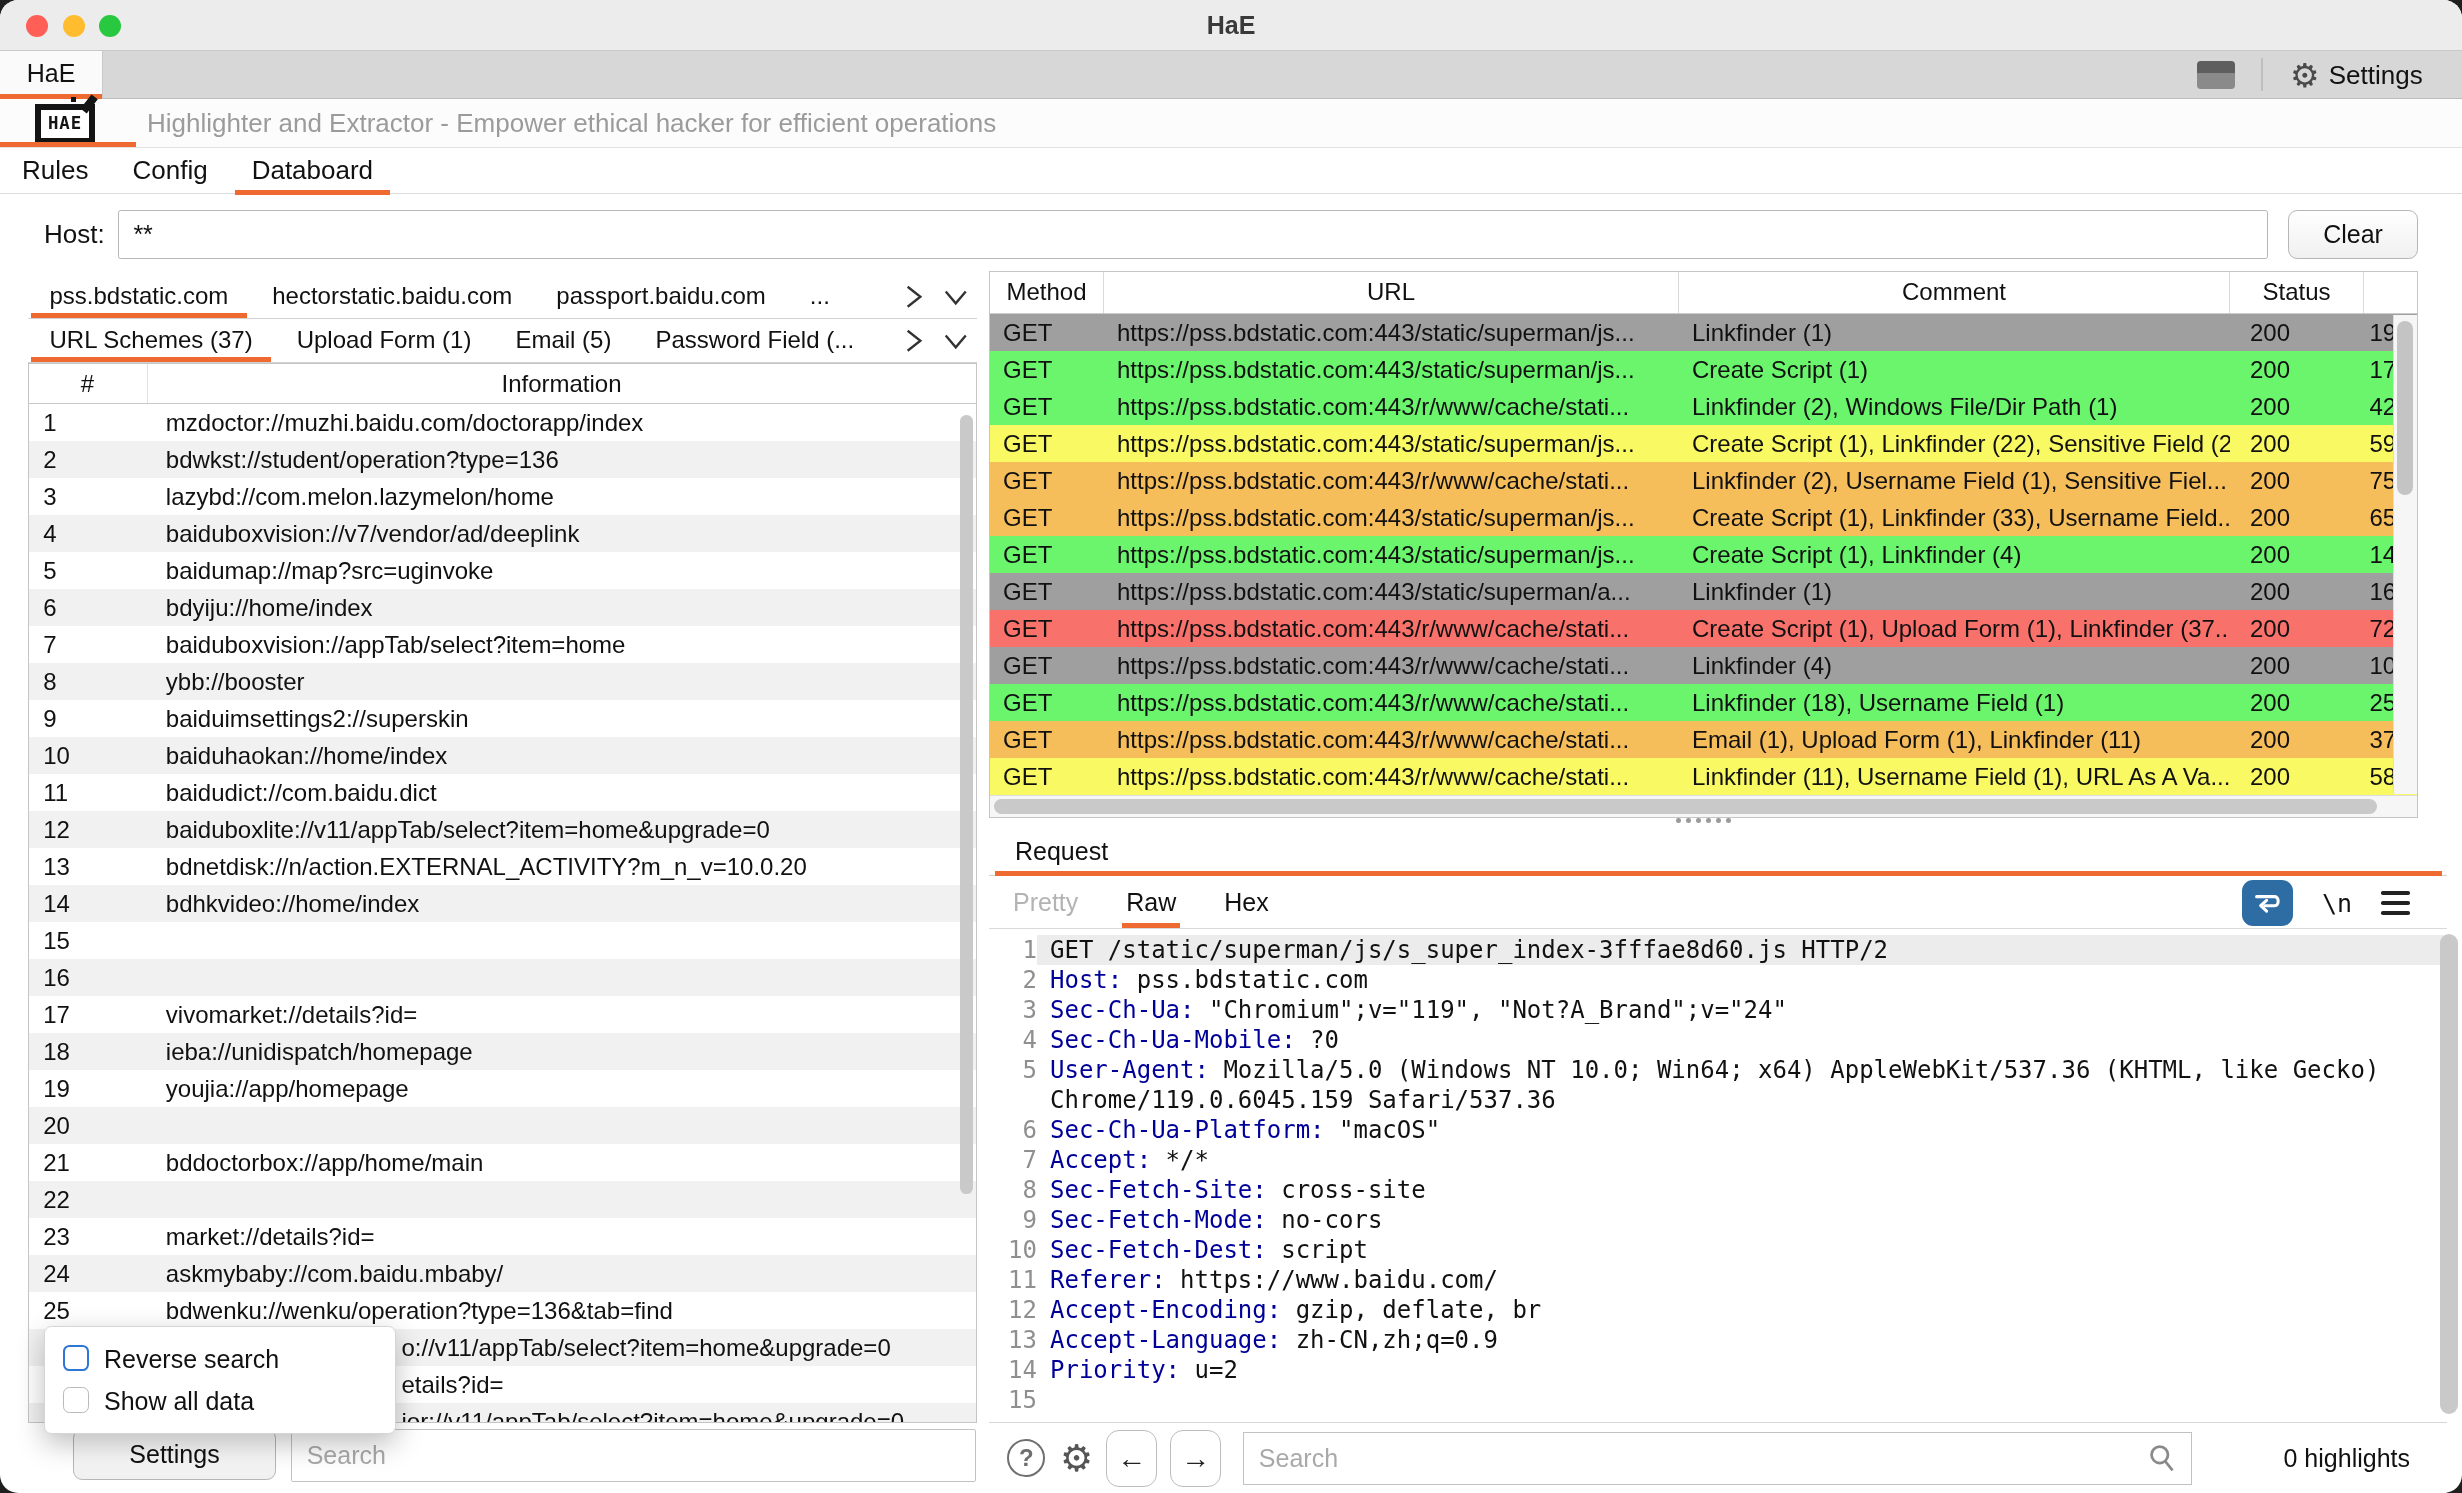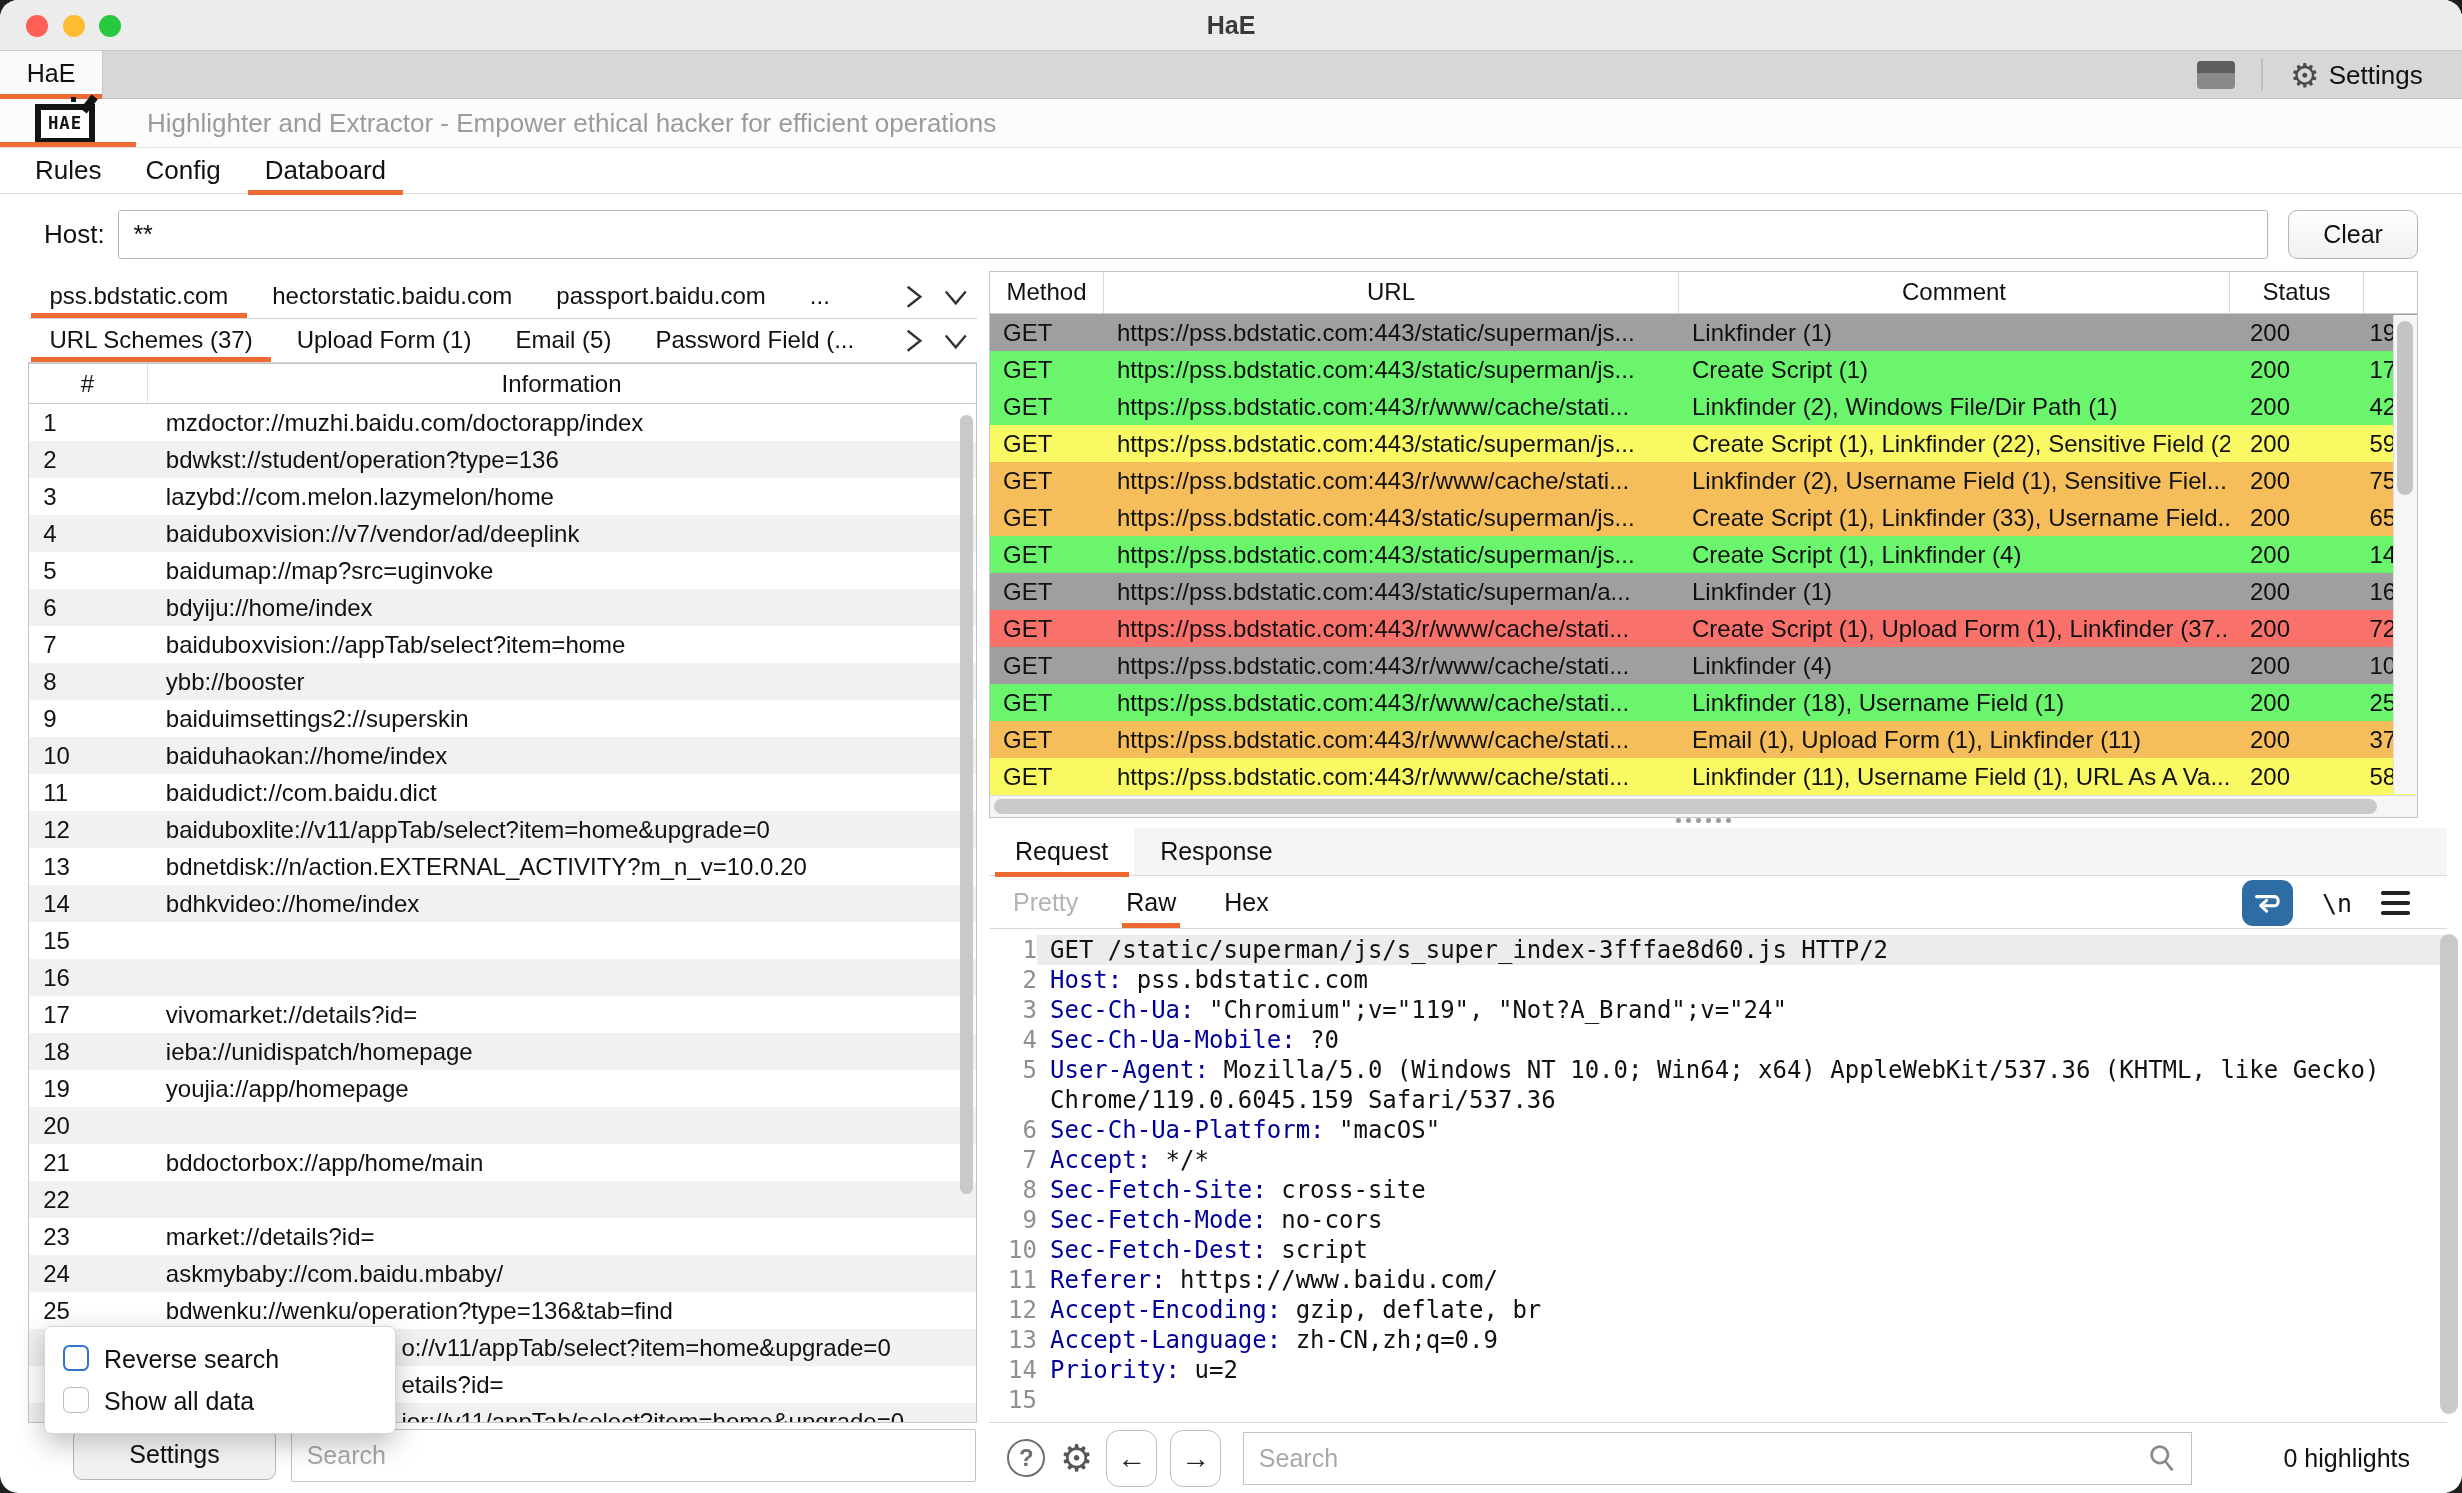--- a/index.html
+++ b/index.html
@@ -25,21 +25,21 @@
   
   .banner{ position:absolute; left:0; right:0; top:99px; height:49px; background:#fcfcfc; border-bottom:0.9px solid #e3e3e3; }
   .banner-underline{ position:absolute; left:0; bottom:0; width:136px; height:5.5px; background:var(--accent); }
   .logo{ position:absolute; left:35px; top:4.6px; width:60px; height:40px; border:6.4px solid #141414; background:#fff; }
   .logo-text{ font-family:"DejaVu Sans Mono",monospace; font-weight:bold; font-size:17.4px; line-height:27.5px; text-align:center; letter-spacing:0.9px; color:#141414; }
   .pencil{ position:absolute; top:-14.7px; right:-3.7px; width:8.2px; height:18.3px; background:#141414; transform:rotate(38deg); }
   .pencil-dot{ position:absolute; top:-13px; right:13px; width:5.5px; height:5.5px; background:#141414; }
   .subtitle{ position:absolute; left:147px; top:0; line-height:49px; font-size:26px; color:#9b9b9b; }
 
   
-  .nav-tabs{ position:absolute; left:0; right:0; top:148px; height:46px; border-bottom:1.8px solid #dcdcdc; display:flex; padding-left:13px; }
+  .nav-tabs{ position:absolute; left:0; right:0; top:148px; height:46px; border-bottom:1.8px solid #dcdcdc; display:flex; }
   .nav-tab{ padding:0 22px; line-height:44px; font-size:26px; position:relative; cursor:default; }
   .nav-tab.sel::after{ content:""; position:absolute; left:5.5px; right:5.5px; bottom:-1.8px; height:4.6px; background:var(--accent); }
 
   
   .host-row{ position:absolute; left:0; right:0; top:196px; height:77px; display:flex; align-items:center; padding:0 44px; }
   .host-label{ font-size:26px; }
   .host-input{ flex:1; height:49px; border:1.8px solid #b6b6b6; border-radius:2.7px; margin-left:13px; font-size:25px; padding:0 14.7px; color:#111; outline:none; }
   .btn{ border:1.8px solid #b6b6b6; border-radius:9.2px; background:linear-gradient(#ffffff,#f0f0f0); font-size:25px; color:#111; }
   .clear-btn{ width:130px; height:49px; margin-left:20px; }
 
@@ -78,21 +78,21 @@
   .frow span{ overflow:hidden; flex-shrink:0; }
   .frow .c-method{ padding-left:13px; } .frow .c-url{ padding-left:13px; } .frow .c-comment{ padding-left:13px; } .frow .c-status{ padding-left:20px; } .frow .c-len{ padding-left:5.5px; }
   .fvscroll{ position:absolute; right:0; top:43px; width:24px; bottom:23px; background:#f6f6f6; border-left:0.9px solid #dddddd; }
   .fvthumb{ position:absolute; left:2.7px; top:5.5px; width:16.5px; height:174px; border-radius:8.2px; background:#c4c4c4; }
   .fhscroll{ height:22px; border-top:0.9px solid #dddddd; background:#f6f6f6; position:relative; }
   .fhthumb{ position:absolute; left:3.7px; right:40px; top:2.7px; height:15.6px; border-radius:8.2px; background:#c9c9c9; }
   .split-dots{ position:absolute; left:989px; top:815px; width:1429px; height:11px; display:flex; align-items:center; justify-content:center; gap:5.5px; }
   .split-dots i{ width:4.6px; height:4.6px; border-radius:50%; background:#9a9a9a; }
 
   
-  .req-tabs{ position:absolute; left:989px; top:828px; width:1458px; height:48px; background:#f5f5f5; border-bottom:1.8px solid #d8d8d8; display:flex; font-size:25px; }
+  .req-tabs{ position:absolute; left:989px; top:828px; width:1458px; height:48px; background:#f5f5f5; border-bottom:1.8px solid #d8d8d8; display:flex; font-size:25px;flex-direction:column; }
   .rtab{ padding:0 26px; line-height:46px; position:relative; }
   .rtab.sel{ background:#fff; }
   .rtab.sel::after{ content:""; position:absolute; left:5.5px; right:5.5px; bottom:-1.8px; height:4.6px; background:var(--accent); }
 
   .view-row{ position:absolute; left:989px; top:878px; width:1458px; height:51px; background:#fff; border-bottom:1.8px solid #d9d9d9; display:flex; align-items:center; font-size:25px; }
   .vtab{ padding:0 24px; line-height:49px; position:relative; }
   .vtab.dim{ color:#b3b3b3; }
   .vtab.sel::after{ content:""; position:absolute; left:20px; right:20px; bottom:0; height:4.6px; background:var(--accent); }
   .view-icons{ margin-left:auto; display:flex; align-items:center; gap:29px; margin-right:37px; }
   .wrap-icon{ width:51px; height:46px; border-radius:11px; background:#2e6da4; display:flex; align-items:center; justify-content:center; }

